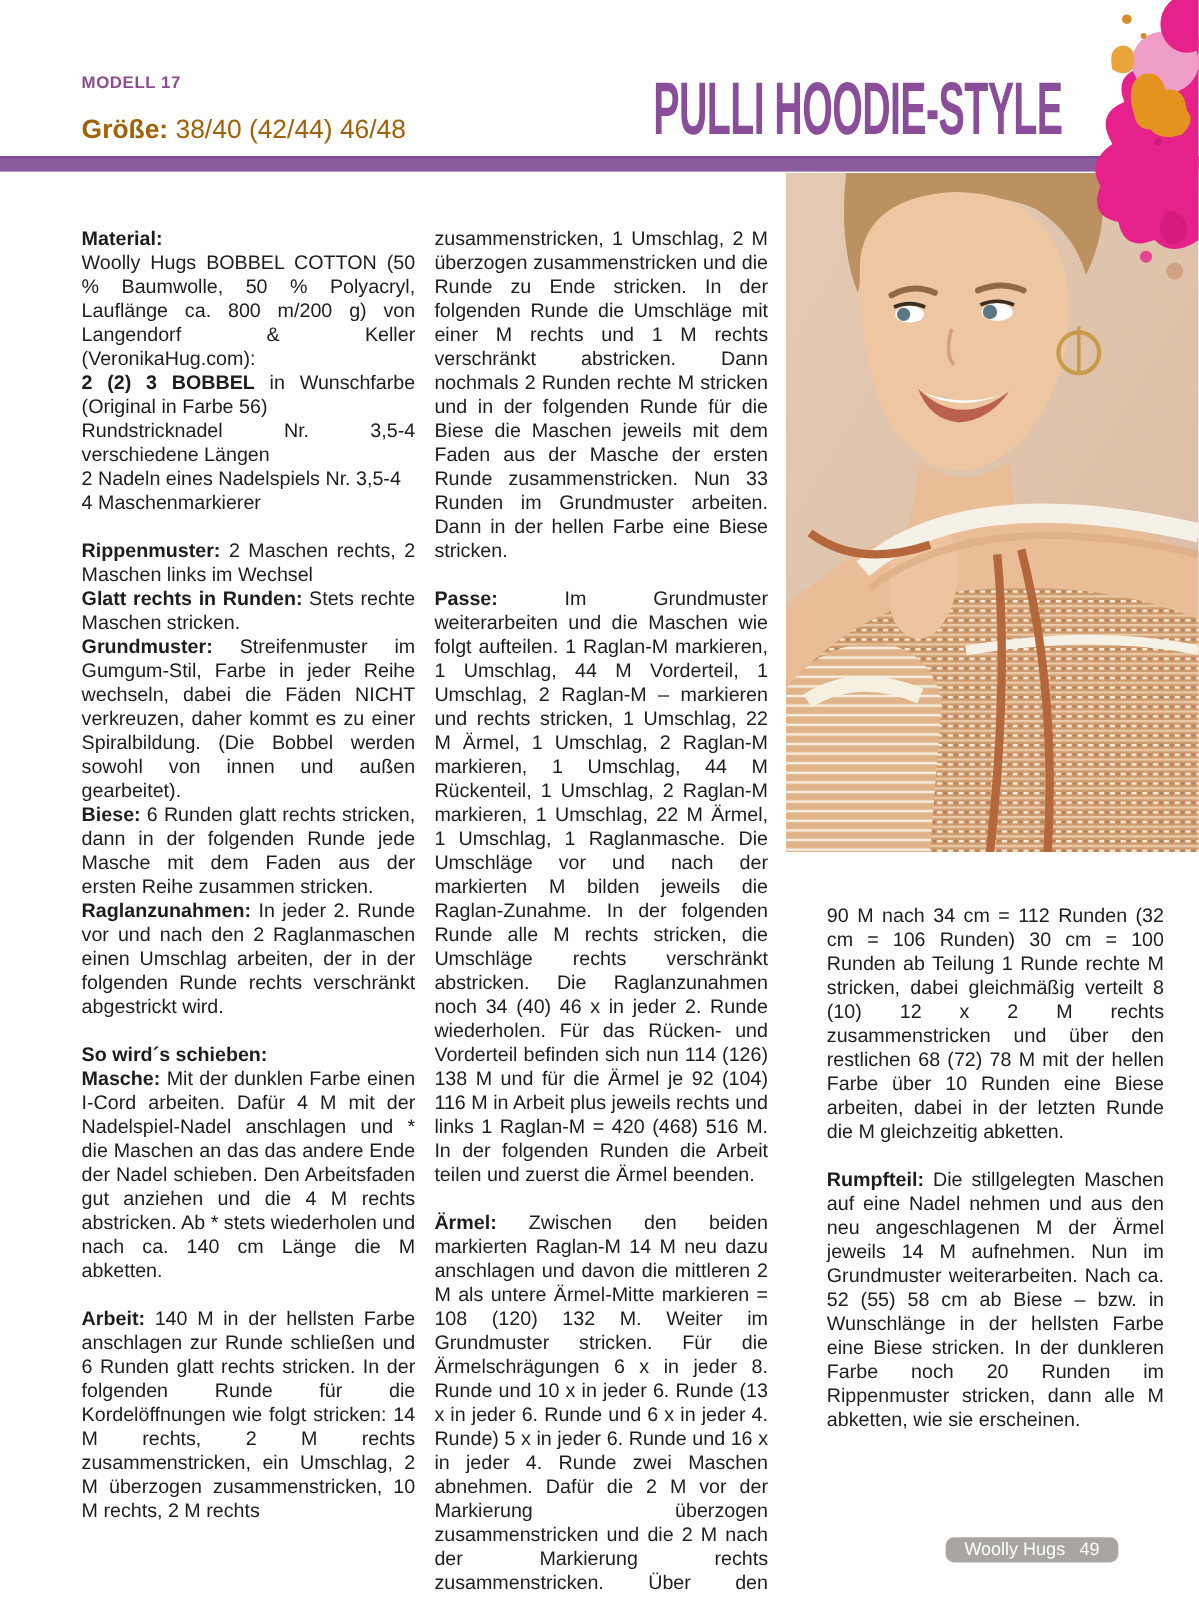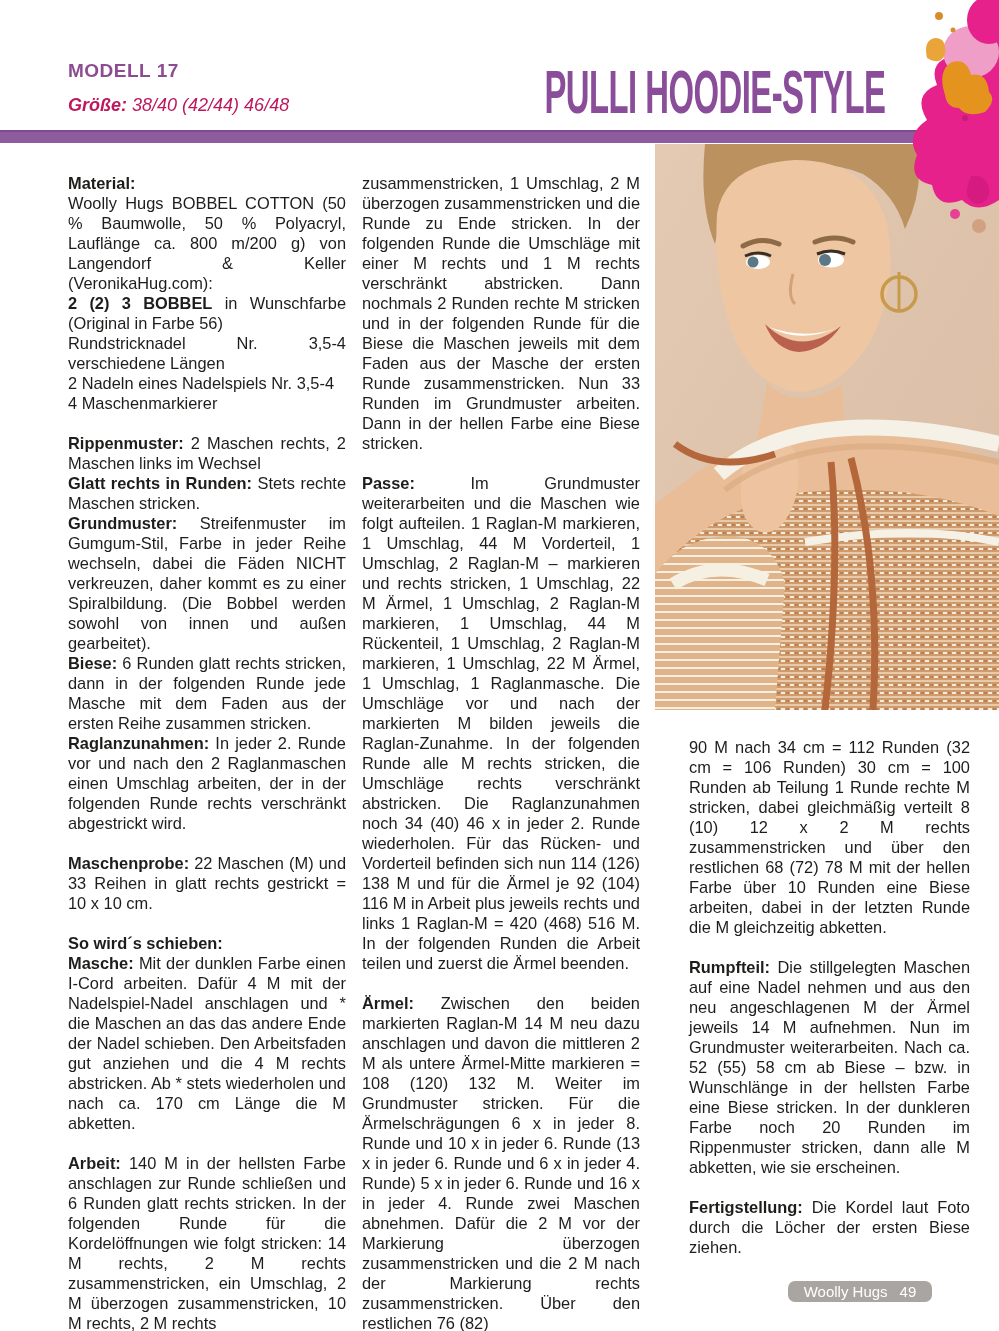--- a/index.html
+++ b/index.html
@@ -5,25 +5,25 @@
   html,body{margin:0;padding:0;}
   body{
     width:999px;height:1331px;position:relative;background:#ffffff;
     font-family:"Liberation Sans","DejaVu Sans",sans-serif;
     color:#1d1d1b;overflow:hidden;
   }
   .b{font-weight:bold;}
   
   .model{
     position:absolute;left:68px;top:60px;
-    font-size:19px;font-weight:bold;color:#8d4b92;letter-spacing:.5px;
+    font-size:14px;font-weight:bold;color:#8d4b92;letter-spacing:.5px;
   }
   .size{
     position:absolute;left:68px;top:95px;
-    font-size:18px;color:#be185d;font-style:italic;
+    font-size:22px;color:#a16207;
   }
   .title{
     position:absolute;right:114px;top:56px;margin:0;
     font-size:62px;font-weight:bold;color:#8a4d9a;
     letter-spacing:-1px;white-space:nowrap;
     transform:scaleX(.53);transform-origin:right center;
   }
   .bar{
     position:absolute;left:0;top:130px;width:999px;height:11px;
     background:#8d5c9e;border-top:2px solid #7d4b90;z-index:1;
@@ -39,21 +39,21 @@
   }
   
   .col{
     position:absolute;top:173px;width:278px;
     font-size:16.4px;line-height:20px;text-align:justify;
     text-justify:inter-word;hyphens:auto;
   }
   .col1{left:68px;}
   .col2{left:362px;}
   .col3{left:689px;top:737px;width:281px;}
-  .para{margin:0 0 20px 0;}
+  .para{margin:16px 0 20px 0;}
   .para:last-child{margin-bottom:0;}
   
   .badge{
     position:absolute;left:788px;top:1281px;width:144px;height:21px;
     background:#a9a5a1;border-radius:7px;color:#ffffff;
     display:flex;align-items:center;justify-content:center;gap:12px;
     font-size:15px;
   }
 </style>
 </head>
@@ -147,33 +147,31 @@
 
       <path d="M176 318 Q186 420 170 566" stroke="#b5673c" stroke-width="7" fill="none"></path>
       <path d="M196 314 Q226 430 218 566" stroke="#b5673c" stroke-width="7" fill="none"></path>
       <path d="M120 310 Q60 330 20 300" stroke="#b5673c" stroke-width="7" fill="none"></path>
     </svg>
   </div>
 
   <div class="col col1">
       <p class="para"><span class="b">Material:</span><br><span>Woolly Hugs BOBBEL COTTON (50 % Baumwolle, 50 % Polyacryl, Lauflänge ca. 800 m/200 g) von Langendorf &amp; Keller (VeronikaHug.com):</span><br><span class="b">2 (2) 3 BOBBEL</span><span> in Wunschfarbe (Original in Farbe 56)</span><br><span>Rundstricknadel Nr. 3,5-4 verschiedene Längen</span><br><span>2 Nadeln eines Nadelspiels Nr. 3,5-4</span><br><span>4 Maschenmarkierer</span></p>
       <p class="para"><span class="b">Rippenmuster:</span><span> 2 Maschen rechts, 2 Maschen links im Wechsel</span><br><span class="b">Glatt rechts in Runden:</span><span> Stets rechte Maschen stricken.</span><br><span class="b">Grundmuster:</span><span> Streifenmuster im Gumgum-Stil, Farbe in jeder Reihe wechseln, dabei die Fäden NICHT verkreuzen, daher kommt es zu einer Spiralbildung. (Die Bobbel werden sowohl von innen und außen gearbeitet).</span><br><span class="b">Biese:</span><span> 6 Runden glatt rechts stricken, dann in der folgenden Runde jede Masche mit dem Faden aus der ersten Reihe zusammen stricken.</span><br><span class="b">Raglanzunahmen:</span><span> In jeder 2. Runde vor und nach den 2 Raglanmaschen einen Umschlag arbeiten, der in der folgenden Runde rechts verschränkt abgestrickt wird.</span></p>
-      <p class="para"><span class="b">Maschenprobe:</span><span> 22 Maschen (M) und 33 Reihen in glatt rechts gestrickt = 10 x 10 cm.</span></p>
-      <p class="para"><span class="b">So wird´s schieben:</span><br><span class="b">Masche:</span><span> Mit der dunklen Farbe einen I-Cord arbeiten. Dafür 4 M mit der Nadelspiel-Nadel anschlagen und * die Maschen an das das andere Ende der Nadel schieben. Den Arbeitsfaden gut anziehen und die 4 M rechts abstricken. Ab * stets wiederholen und nach ca. 170 cm Länge die M abketten.</span></p>
+      <p class="para"><span class="b">So wird´s schieben:</span><br><span class="b">Masche:</span><span> Mit der dunklen Farbe einen I-Cord arbeiten. Dafür 4 M mit der Nadelspiel-Nadel anschlagen und * die Maschen an das das andere Ende der Nadel schieben. Den Arbeitsfaden gut anziehen und die 4 M rechts abstricken. Ab * stets wiederholen und nach ca. 140 cm Länge die M abketten.</span></p>
       <p class="para"><span class="b">Arbeit:</span><span> 140 M in der hellsten Farbe anschlagen zur Runde schließen und 6 Runden glatt rechts stricken. In der folgenden Runde für die Kordelöffnungen wie folgt stricken: 14 M rechts, 2 M rechts zusammenstricken, ein Umschlag, 2 M überzogen zusammenstricken, 10 M rechts, 2 M rechts</span></p>
     </div>
   <div class="col col2">
       <p class="para"><span>zusammenstricken, 1 Umschlag, 2 M überzogen zusammenstricken und die Runde zu Ende stricken. In der folgenden Runde die Umschläge mit einer M rechts und 1 M rechts verschränkt abstricken. Dann nochmals 2 Runden rechte M stricken und in der folgenden Runde für die Biese die Maschen jeweils mit dem Faden aus der Masche der ersten Runde zusammenstricken. Nun 33 Runden im Grundmuster arbeiten. Dann in der hellen Farbe eine Biese stricken.</span></p>
       <p class="para"><span class="b">Passe:</span><span> Im Grundmuster weiterarbeiten und die Maschen wie folgt aufteilen. 1 Raglan-M markieren, 1 Umschlag, 44 M Vorderteil, 1 Umschlag, 2 Raglan-M – markieren und rechts stricken, 1 Umschlag, 22 M Ärmel, 1 Umschlag, 2 Raglan-M markieren, 1 Umschlag, 44 M Rückenteil, 1 Umschlag, 2 Raglan-M markieren, 1 Umschlag, 22 M Ärmel, 1 Umschlag, 1 Raglanmasche. Die Umschläge vor und nach der markierten M bilden jeweils die Raglan-Zunahme. In der folgenden Runde alle M rechts stricken, die Umschläge rechts verschränkt abstricken. Die Raglanzunahmen noch 34 (40) 46 x in jeder 2. Runde wiederholen. Für das Rücken- und Vorderteil befinden sich nun 114 (126) 138 M und für die Ärmel je 92 (104) 116 M in Arbeit plus jeweils rechts und links 1 Raglan-M = 420 (468) 516 M. In der folgenden Runden die Arbeit teilen und zuerst die Ärmel beenden.</span></p>
       <p class="para"><span class="b">Ärmel:</span><span> Zwischen den beiden markierten Raglan-M 14 M neu dazu anschlagen und davon die mittleren 2 M als untere Ärmel-Mitte markieren = 108 (120) 132 M. Weiter im Grundmuster stricken. Für die Ärmelschrägungen 6 x in jeder 8. Runde und 10 x in jeder 6. Runde (13 x in jeder 6. Runde und 6 x in jeder 4. Runde) 5 x in jeder 6. Runde und 16 x in jeder 4. Runde zwei Maschen abnehmen. Dafür die 2 M vor der Markierung überzogen zusammenstricken und die 2 M nach der Markierung rechts zusammenstricken. Über den restlichen 76 (82)</span></p>
     </div>
   <div class="col col3">
       <p class="para"><span>90 M nach 34 cm = 112 Runden (32 cm = 106 Runden) 30 cm = 100 Runden ab Teilung 1 Runde rechte M stricken, dabei gleichmäßig verteilt 8 (10) 12 x 2 M rechts zusammenstricken und über den restlichen 68 (72) 78 M mit der hellen Farbe über 10 Runden eine Biese arbeiten, dabei in der letzten Runde die M gleichzeitig abketten.</span></p>
       <p class="para"><span class="b">Rumpfteil:</span><span> Die stillgelegten Maschen auf eine Nadel nehmen und aus den neu angeschlagenen M der Ärmel jeweils 14 M aufnehmen. Nun im Grundmuster weiterarbeiten. Nach ca. 52 (55) 58 cm ab Biese – bzw. in Wunschlänge in der hellsten Farbe eine Biese stricken. In der dunkleren Farbe noch 20 Runden im Rippenmuster stricken, dann alle M abketten, wie sie erscheinen.</span></p>
-      <p class="para"><span class="b">Fertigstellung:</span><span> Die Kordel laut Foto durch die Löcher der ersten Biese ziehen.</span></p>
     </div>
 
   <div class="badge">
     <span>Woolly Hugs</span>
     <span>49</span>
   </div>
 
 </div>
 
 </body></html>

